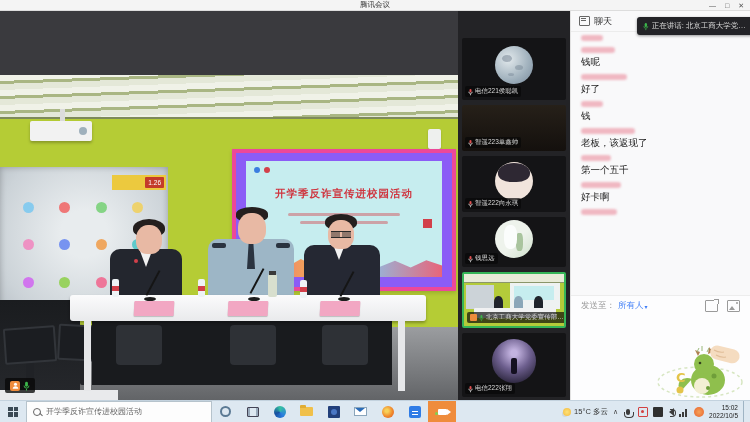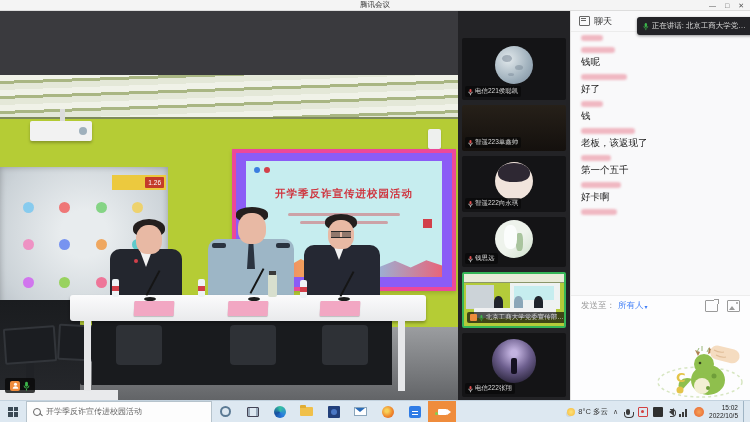--- a/index.html
+++ b/index.html
@@ -560,21 +560,21 @@
             <i></i>
           </span>
         </div>
       <div class="tb-meeting">
           <span class="cam"></span>
         </div>
     </div>
     <div class="tray">
       <div class="weather">
         <span class="sun"></span>
-        <span>8°C 多云</span>
+        <span>15°C 多云</span>
       </div>
       <span class="chev">∧</span>
       <span class="tray-ic ti-mic"></span>
       <span class="tray-ic ti-rec"></span>
       <span class="tray-ic ti-ime"></span>
       <span class="tray-ic ti-vol"></span>
       <span class="tray-ic ti-net">
           <i></i>
           <i></i>
           <i></i>

